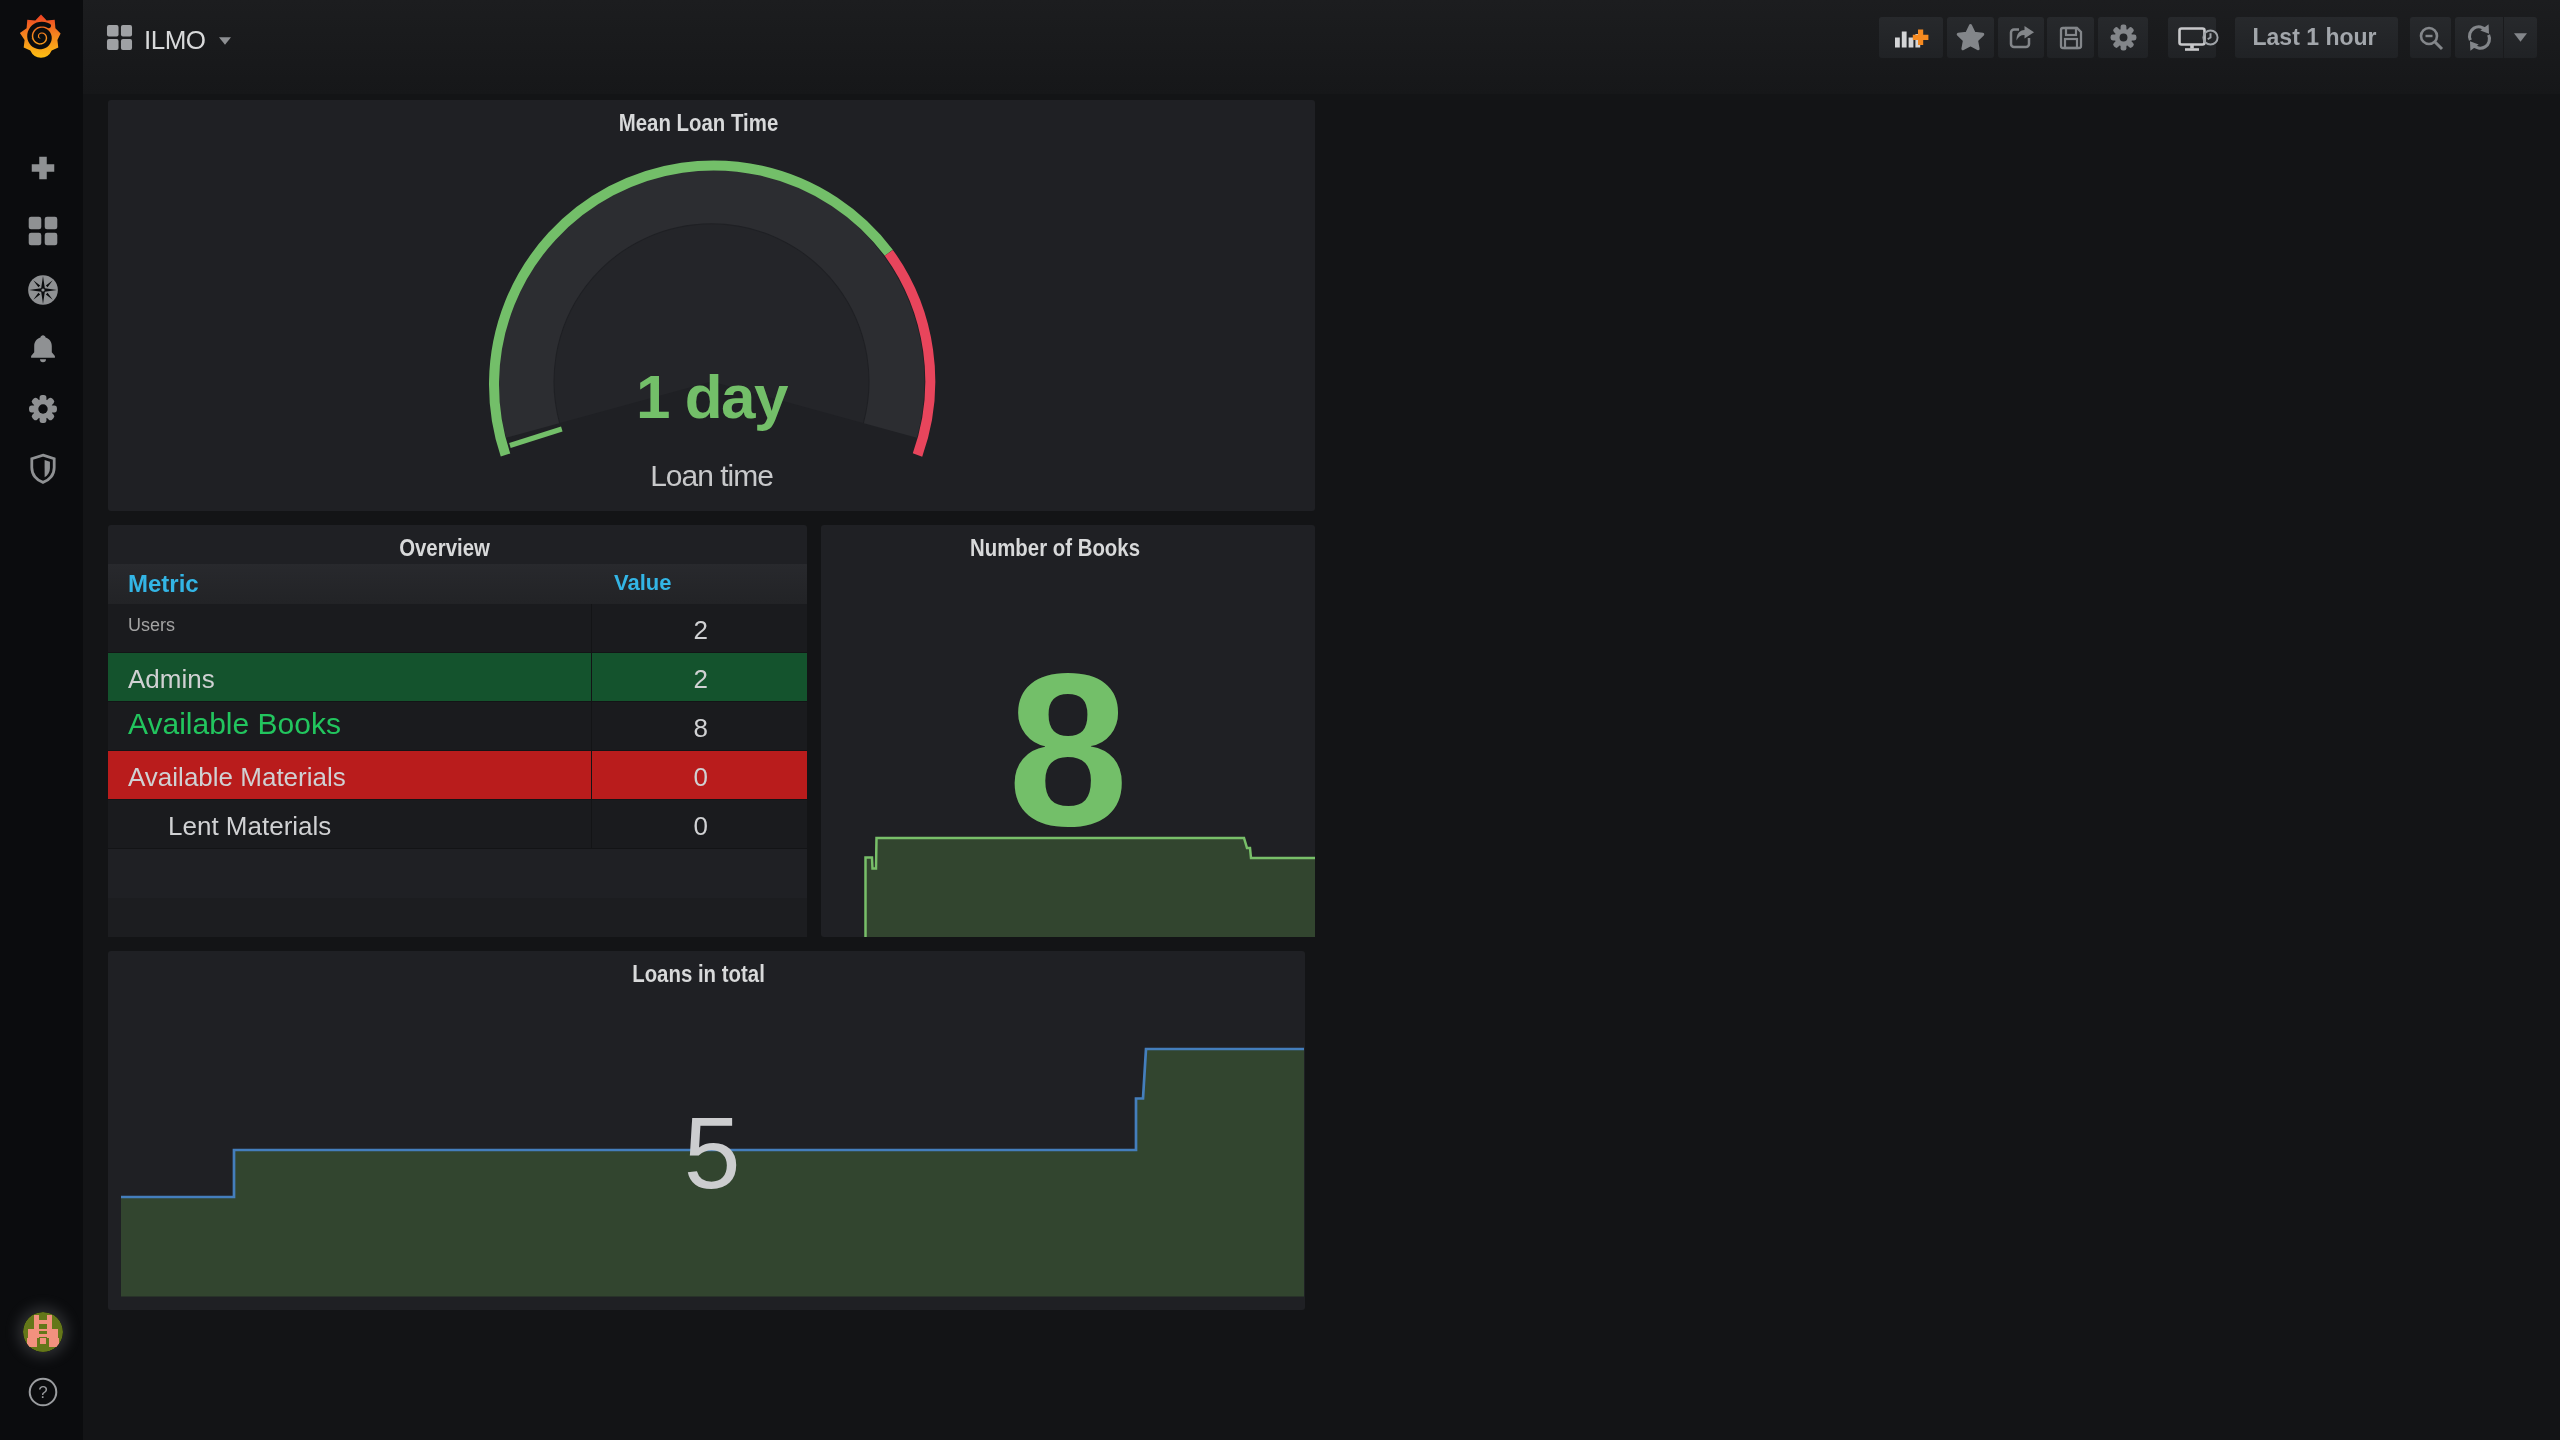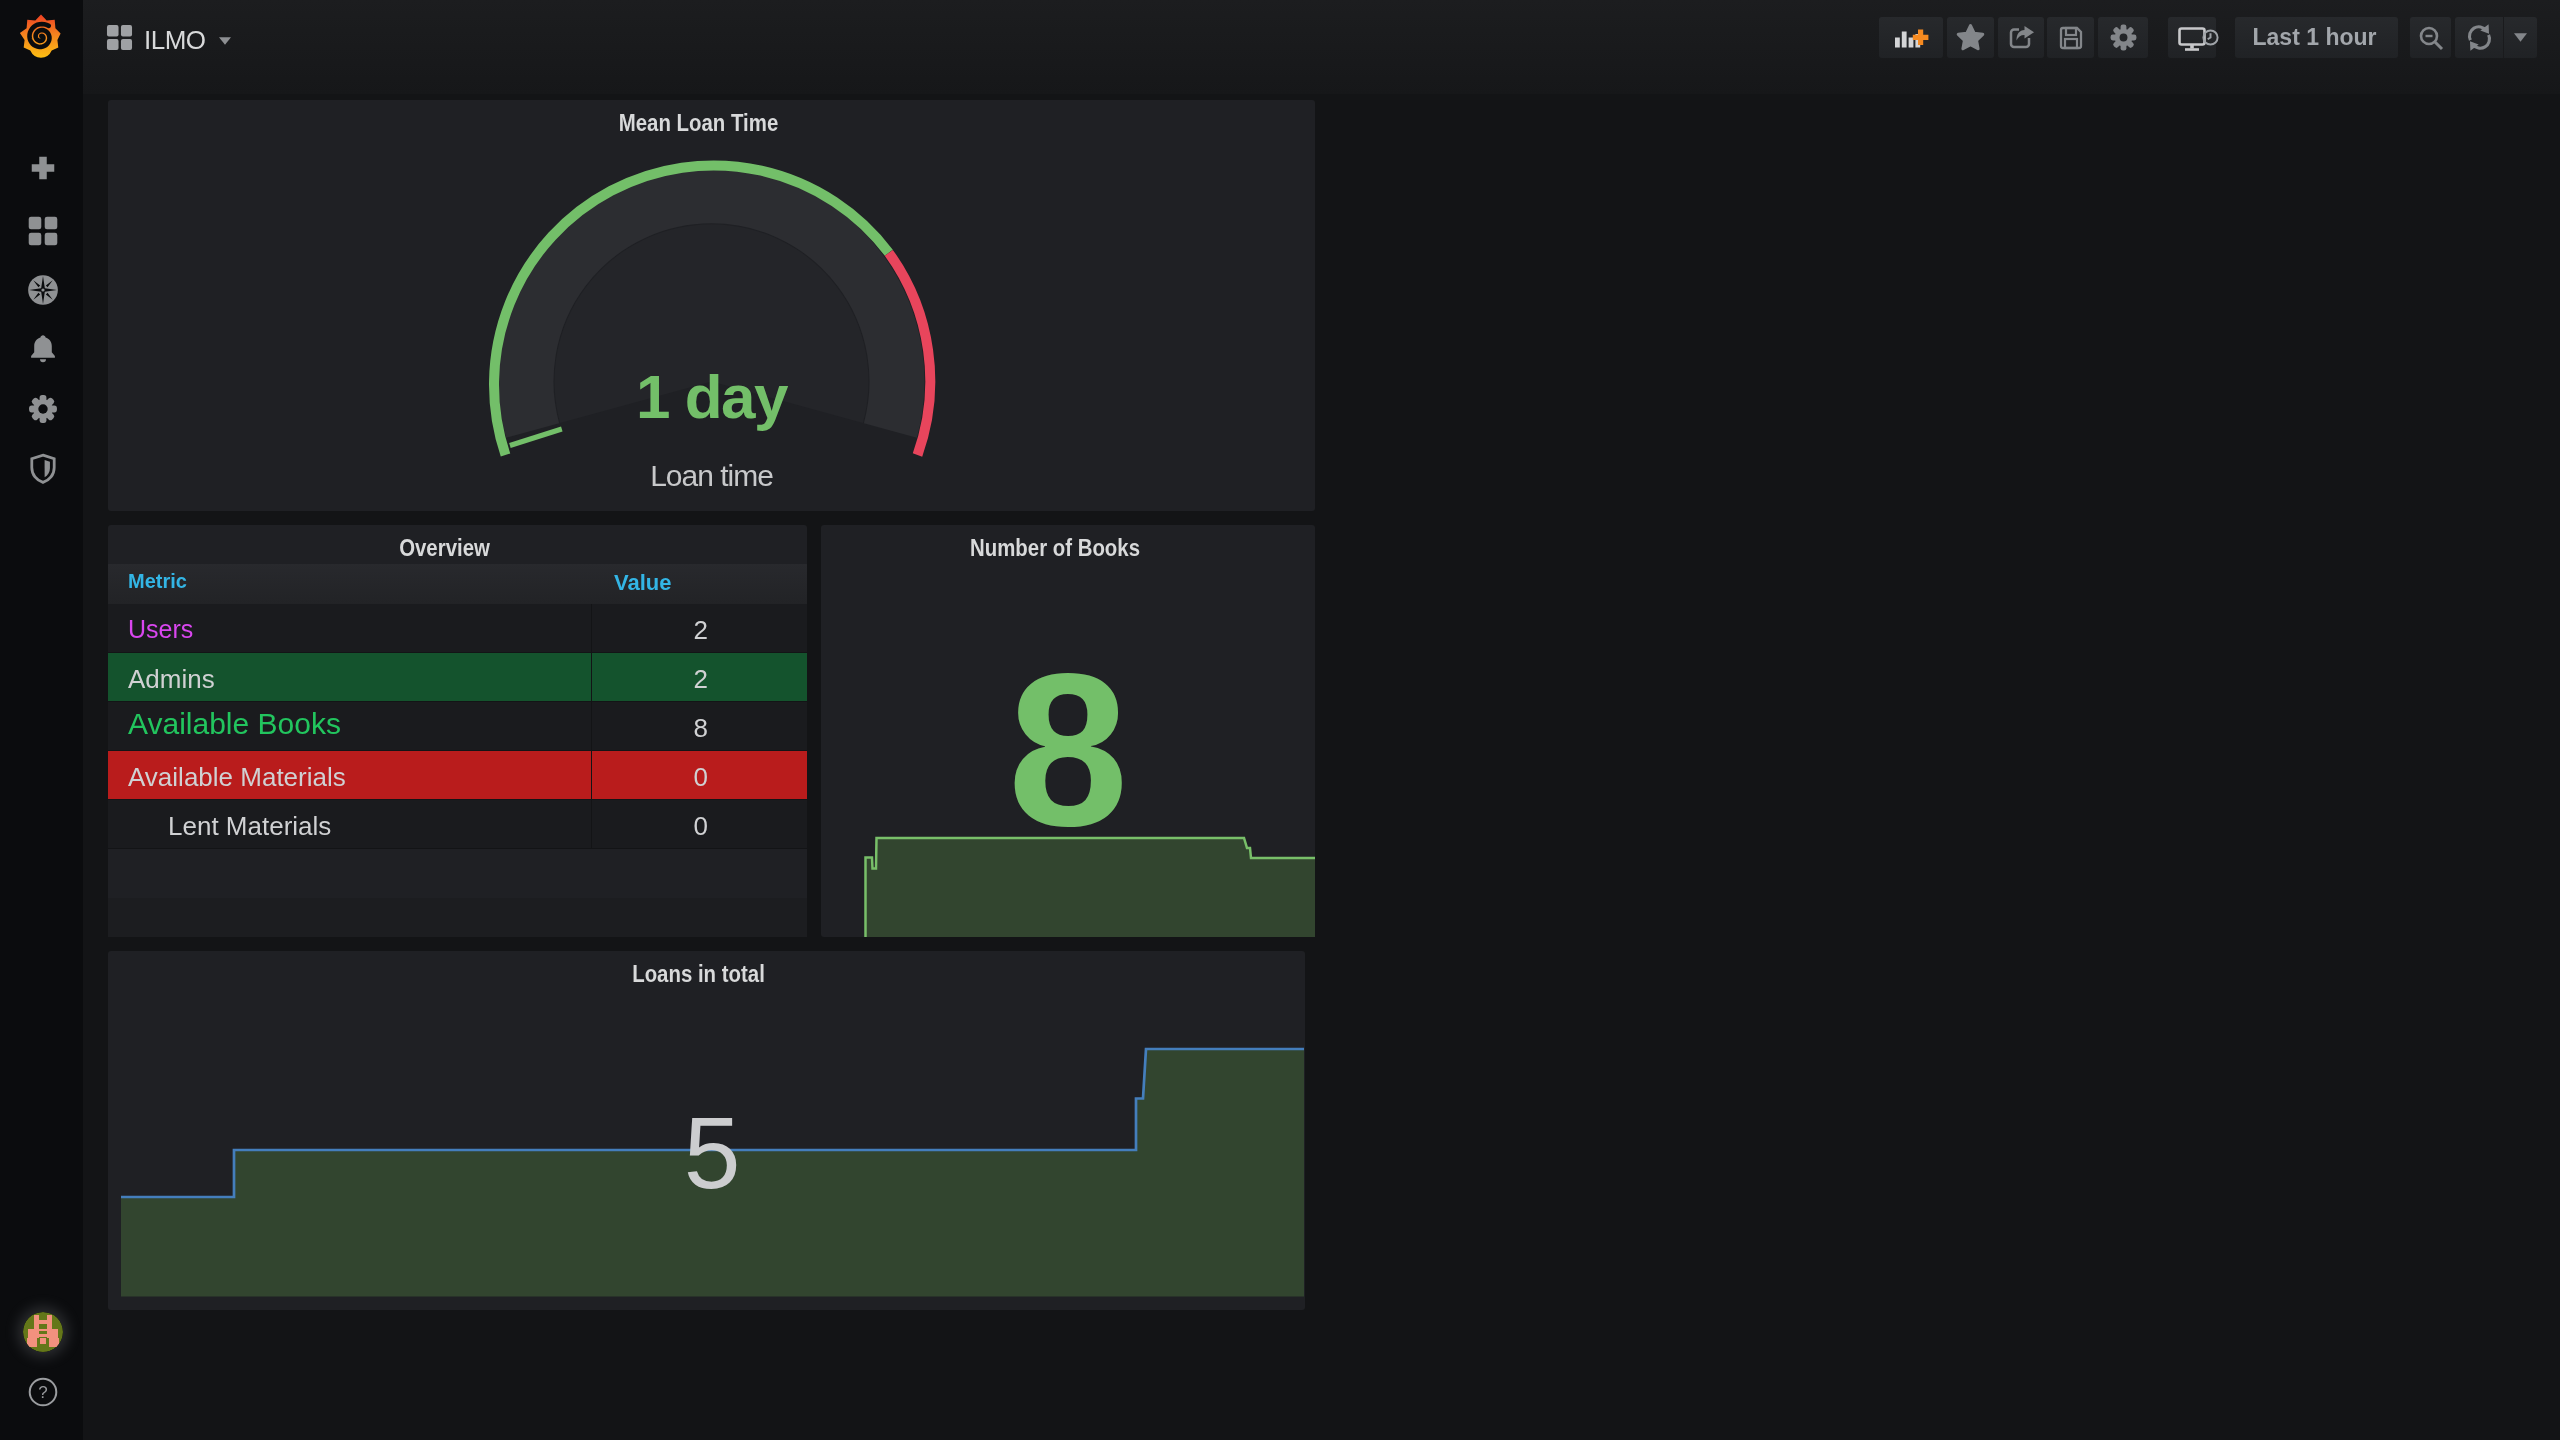--- a/index.html
+++ b/index.html
@@ -207,26 +207,26 @@
 
     <line x1="453.8" y1="329.0" x2="401.9" y2="345.5" stroke="#73bf69" stroke-width="5"></line>
     <text x="603.5" y="318" text-anchor="middle" font-size="62" font-weight="bold" fill="#73bf69" letter-spacing="-1.5">1 day</text>
     <text x="603.5" y="386" text-anchor="middle" font-size="30" fill="#c7c8ca" letter-spacing="-1">Loan time</text>
   </svg>
 </div>
 
 <div class="panel" id="p2" style="left:108px; top:525px; width:699px; height:412px;">
   <div class="ptitle">Overview</div>
   <div style="position:absolute; left:0; top:39px; width:699px; height:40px; background:linear-gradient(#28292d,#222326);">
-    <span style="position:absolute; left:20px; top:6px; font-size:20px; font-weight:bold; color:#33b5e5;">Metric</span>
+    <span style="position:absolute; left:20px; top:6px; font-size:24px; font-weight:bold; color:#33b5e5;">Metric</span>
     <span style="position:absolute; left:506px; top:6px; font-size:22px; font-weight:bold; color:#33b5e5;">Value</span>
   </div>
   <div id="rows" style="position:absolute; left:0; top:79px; width:699px;">
       <div style="position:relative;height:49px;border-bottom:1px solid #131416;background:#1a1b1e;">
-  <span style="position:absolute;left:20px;top:11px;font-size:25px;color:#d946ef;">Users</span>
+  <span style="position:absolute;left:20px;top:11px;font-size:18px;color:#a3a3a3;">Users</span>
   <span style="position:absolute;right:99px;top:11px;font-size:26px;color:#d0d1d3;">2</span>
   <div style="position:absolute;left:483px;top:0;width:1px;height:49px;background:#131416;"></div>
       </div>
       <div style="position:relative;height:49px;border-bottom:1px solid #131416;background:#14532d;">
   <span style="position:absolute;left:20px;top:11px;font-size:26px;color:#d0d1d3;">Admins</span>
   <span style="position:absolute;right:99px;top:11px;font-size:26px;color:#d0d1d3;">2</span>
   <div style="position:absolute;left:483px;top:0;width:1px;height:49px;background:#131416;"></div>
       </div>
       <div style="position:relative;height:49px;border-bottom:1px solid #131416;background:#1a1b1e;">
   <span style="position:absolute;left:20px;top:5px;font-size:30px;color:#22c55e;">Available Books</span>

